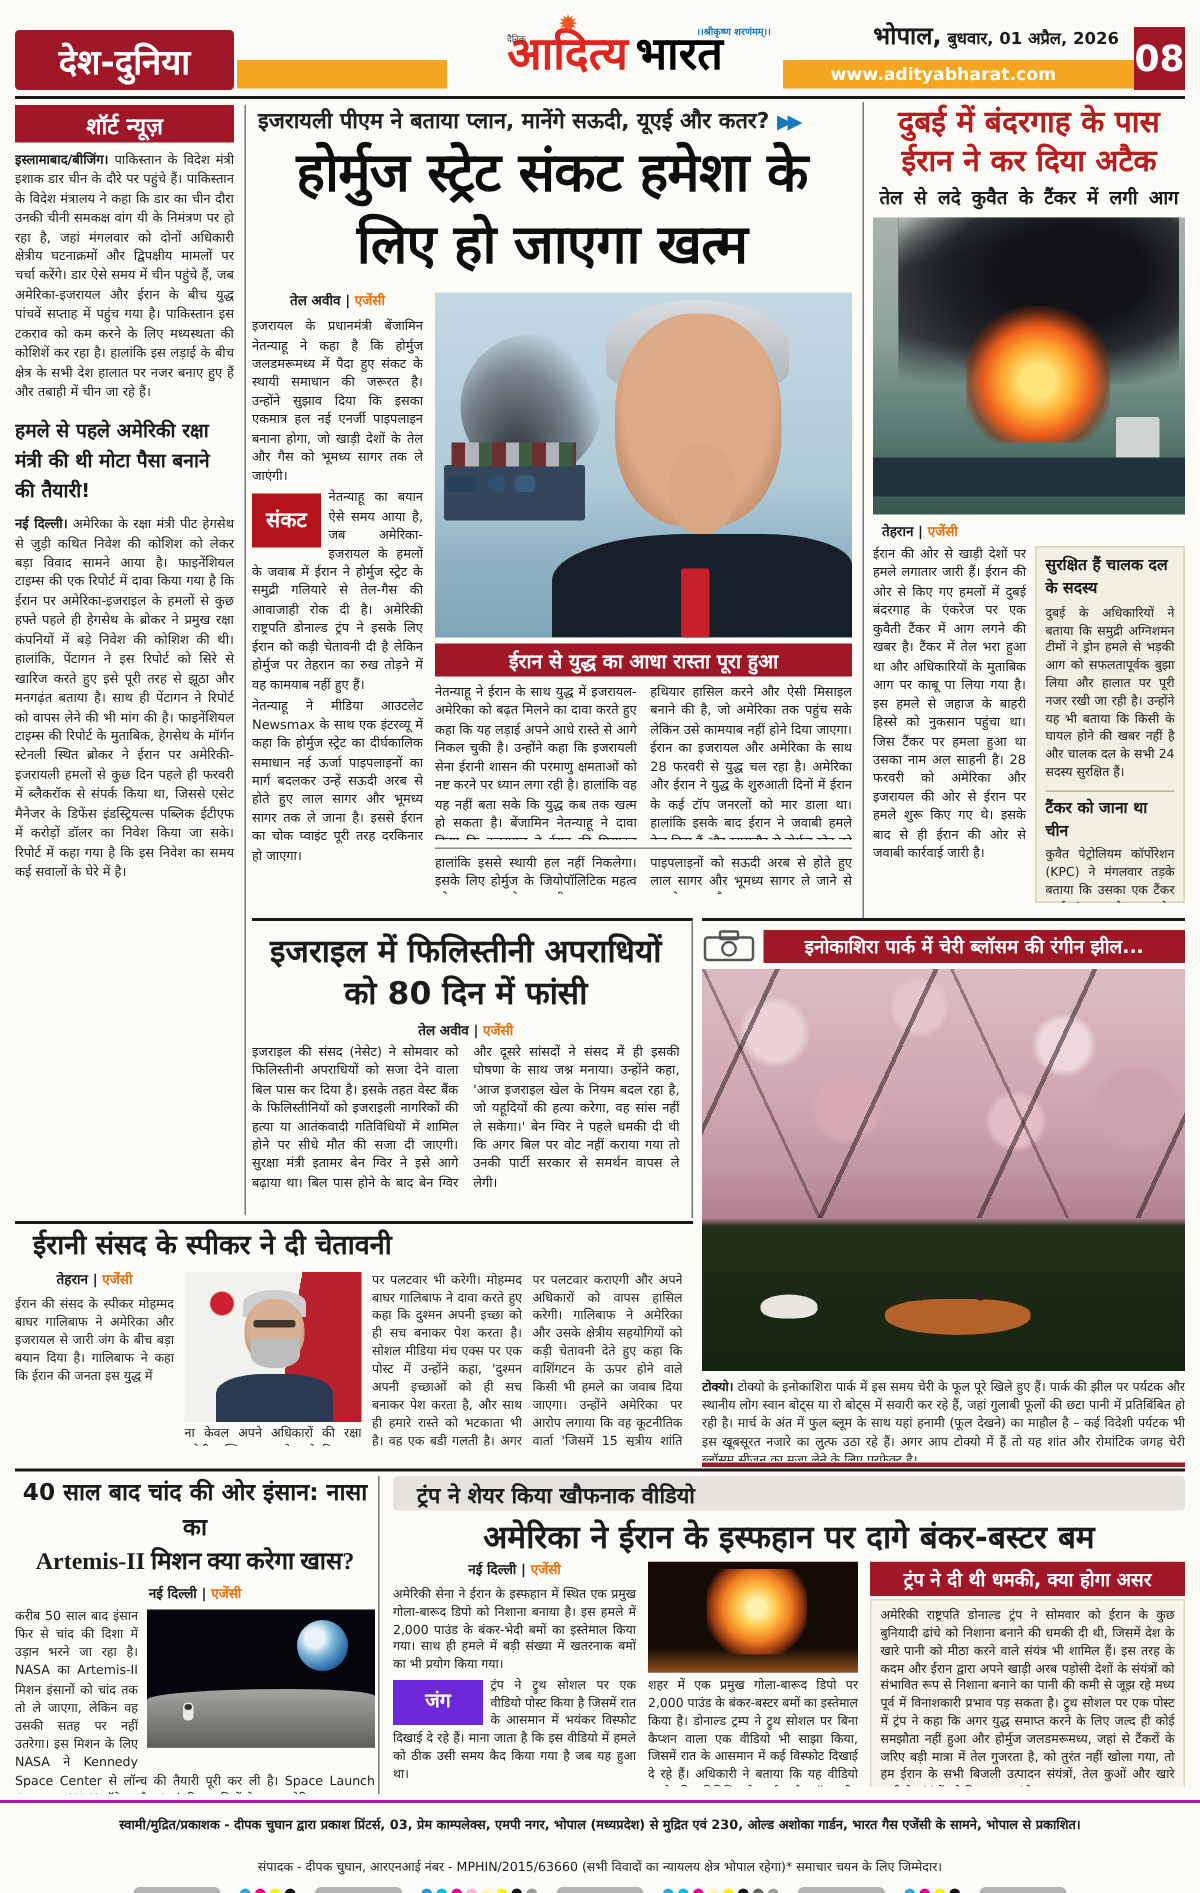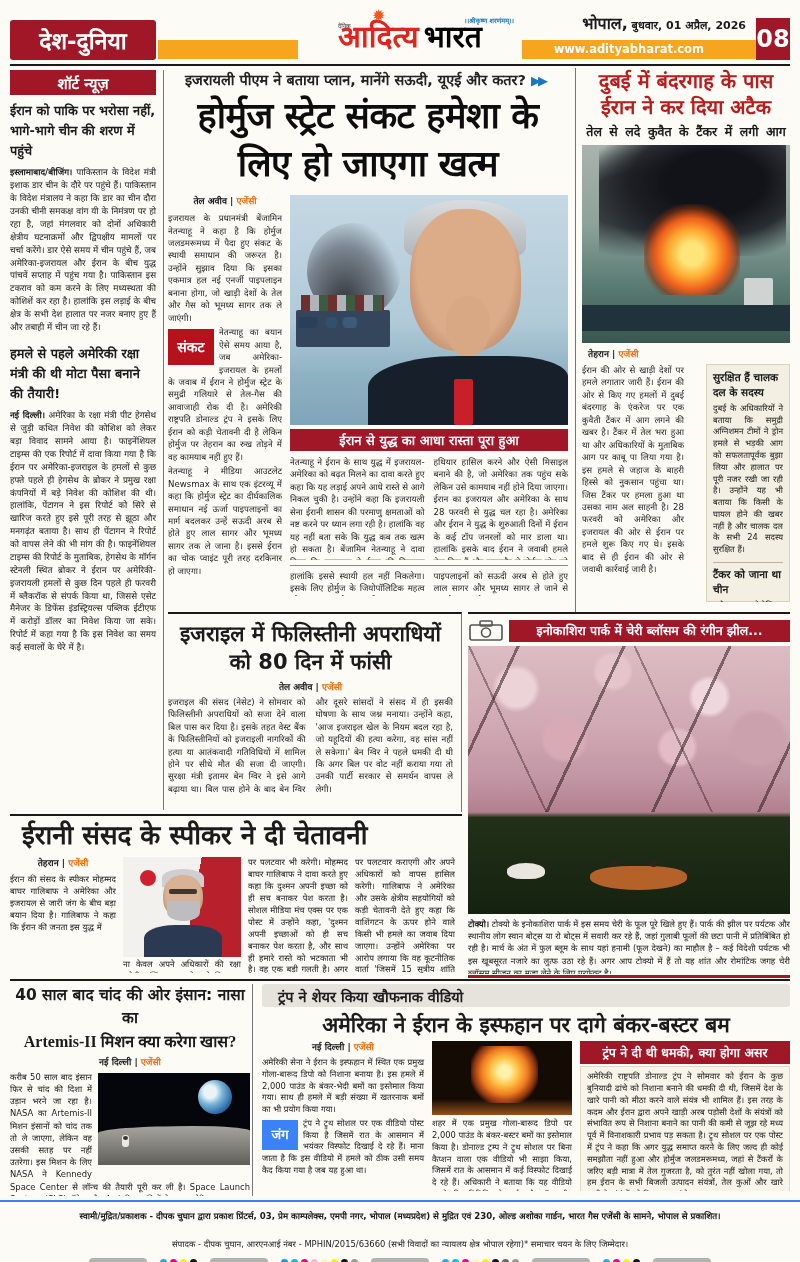--- a/index.html
+++ b/index.html
@@ -32,21 +32,21 @@
            padding-right:7px;box-sizing:border-box;overflow:hidden;}
   .sn-hd{background:#a01828;color:#fff;height:25px;font-size:15px;font-weight:700;
          display:flex;align-items:center;justify-content:center;margin-bottom:6px;}
   .sn-h1{font-size:12.8px;line-height:1.55;font-weight:700;margin:3px 0 6px;}
   .sn-body{font-size:8.7px;line-height:1.48;text-align:justify;}
   .dl{font-weight:700;}
 
   
   #lead{left:168px;top:68px;width:408px;height:544px;border-right:1px solid #777;
         padding-right:7px;box-sizing:border-box;overflow:hidden;}
-  .kick{font-size:14.5px;font-weight:700;margin:1px 17px 3px;color:#222;}
+  .kick{font-size:14.5px;font-weight:700;margin:1px 4px 3px;color:#222;}
   .kick .arr{color:#1878be;letter-spacing:-3px;font-size:13px;}
   .lead-h{font-size:36px;line-height:1.32;font-weight:700;text-align:center;letter-spacing:-0.5px;color:#0d0d0d;}
   .lead-row{display:flex;gap:8px;margin-top:8px;}
   .lc1{width:114px;flex:none;font-size:8.6px;line-height:1.45;text-align:justify;overflow:hidden;height:402px;}
   .by{text-align:center;font-size:9px;font-weight:700;margin-bottom:4px;}
   .ag{color:#e8700f;}
   .tagbox{float:left;width:46px;height:36px;background:#b5121b;color:#fff;font-size:14px;font-weight:700;
           display:flex;align-items:center;justify-content:center;margin:3px 5px 2px 0;}
   .lr{flex:1;min-width:0;}
   .capbar{background:#a01828;color:#fff;font-size:13px;font-weight:700;height:22px;
@@ -54,39 +54,39 @@
   .sub2{display:flex;gap:9px;margin-top:5px;height:104px;overflow:hidden;}
   .sub2>div{flex:1;font-size:8.6px;line-height:1.45;text-align:justify;}
   .strip{display:flex;gap:9px;border-top:1px solid #888;margin-top:5px;padding-top:4px;height:26px;overflow:hidden;}
   .strip>div{flex:1;font-size:8.6px;line-height:1.4;text-align:justify;}
 
   
   #rightcol{left:582px;top:68px;width:208px;height:544px;overflow:hidden;}
   .rc-h{font-size:20px;line-height:1.3;font-weight:700;text-align:center;color:#b91c1c;}
   .rc-sub{font-size:12.5px;font-weight:700;text-align:center;margin:3px 0 5px;font-family:Liberation Mono, monospace;}
   .rc-by{font-size:9px;font-weight:700;margin:4px 0 4px 6px;}
-  .rc-row{display:flex;gap:22px;height:238px;overflow:hidden;}
+  .rc-row{display:flex;gap:6px;height:238px;overflow:hidden;}
   .rc-txt{width:102px;flex:none;font-size:8.6px;line-height:1.45;text-align:justify;}
   .rc-side{flex:1;background:#f3efe2;border:1px solid #d9d2ba;padding:5px 6px;font-size:8.3px;line-height:1.42;
            text-align:justify;box-sizing:border-box;}
   .side-t{font-weight:700;font-size:10.5px;margin-bottom:3px;text-align:left;}
   .side-sep{border-top:1px solid #b9b298;margin-top:6px;padding-top:4px;}
 
   
   #hang{left:168px;top:612px;width:294px;height:200px;border-right:1px solid #777;border-top:2px solid #1a1a1a;
         padding:6px 8px 0 0;box-sizing:border-box;overflow:hidden;}
   .hang-h{font-size:21px;line-height:1.35;font-weight:700;text-align:center;}
   .hang-by{text-align:center;font-size:9px;font-weight:700;margin:3px 0;}
   .hang-body{column-count:2;column-gap:10px;column-fill:auto;height:102px;font-size:8.6px;line-height:1.45;
              text-align:justify;overflow:hidden;}
 
   
   #speaker{left:10px;top:814px;width:452px;height:162px;border-top:2px solid #1a1a1a;padding-top:4px;
            box-sizing:border-box;overflow:hidden;}
-  .sp-h{font-size:26px;font-weight:700;line-height:1.2;padding-left:12px;}
+  .sp-h{font-size:18px;font-weight:700;line-height:1.2;padding-left:12px;}
   .sp-row{display:flex;gap:7px;margin-top:6px;height:116px;overflow:hidden;}
   .sp-c{font-size:8.4px;line-height:1.42;text-align:justify;overflow:hidden;}
   .sp-c1{width:106px;flex:none;}
   .sp-pc{width:118px;flex:none;}
   .sp-c3,.sp-c4{width:100px;flex:none;}
 
   
   #cherry{left:468px;top:612px;width:322px;height:366px;border-top:2px solid #1a1a1a;border-bottom:3px solid #a01828;
           padding-top:5px;box-sizing:border-box;overflow:hidden;}
   .ch-head{display:flex;gap:5px;align-items:center;}
@@ -104,31 +104,31 @@
 
   
   #bunker{left:252px;top:984px;width:538px;height:212px;border-left:1px solid #777;padding-left:9px;
           box-sizing:border-box;overflow:hidden;}
   .strap{background:#e5e3dc;height:23px;font-size:14.5px;font-weight:700;display:flex;align-items:center;
          padding-left:16px;border-radius:3px;color:#1d1d1d;}
   .bk-h{font-size:21px;font-weight:700;text-align:center;margin:5px 0 3px;line-height:1.25;}
   .bk-row{display:flex;gap:8px;height:150px;overflow:hidden;}
   .bk-c1{width:162px;flex:none;font-size:8.3px;line-height:1.42;text-align:justify;}
   .bk-by{text-align:center;font-size:9px;font-weight:700;margin-bottom:3px;}
-  .jang{float:left;width:36px;height:30px;background:#3b82f6;color:#fff;font-size:13px;font-weight:700;
+  .jang{float:left;width:60px;height:30px;background:#6d28d9;color:#fff;font-size:13px;font-weight:700;
         display:flex;align-items:center;justify-content:center;margin:2px 5px 1px 0;}
   .bk-c2{width:140px;flex:none;font-size:8.3px;line-height:1.42;text-align:justify;}
   .bk-side{flex:1;min-width:0;}
   .tr-t{background:#a01828;color:#fff;height:23px;font-size:12.5px;font-weight:700;
         display:flex;align-items:center;justify-content:center;}
   .tr-b{background:#f8f4ea;border:1px solid #e0d8c2;font-size:8.3px;line-height:1.42;text-align:justify;
         padding:4px 6px;height:122px;overflow:hidden;margin-top:2px;}
 
   
-  #footer{left:0;top:1200px;width:800px;height:62px;border-top:2px solid #3b82f6;padding-top:8px;
+  #footer{left:0;top:1200px;width:800px;height:62px;border-top:2px solid #a21caf;padding-top:8px;
           box-sizing:border-box;text-align:center;}
   .f1{font-size:8.6px;font-weight:700;}
   .f2{font-size:8.4px;margin-top:16px;}
   .reg{display:flex;justify-content:center;align-items:center;gap:13px;margin-top:9px;}
   .regbar{width:58px;height:8px;background:#b3b3b3;border-radius:4px;}
   .dotgrp{display:flex;gap:3px;align-items:center;}
   .dot{width:7px;height:7px;border-radius:50%;}
 
   
   .ph{position:relative;overflow:hidden;}
@@ -219,21 +219,20 @@
     <div class="city">
       <span class="c1">भोपाल,</span><span class="c2"> बुधवार, 01 अप्रैल, 2026</span>
     </div>
     <div class="site">www.adityabharat.com</div>
     <div class="pg-box">08</div>
   </div>
   <div class="hrule abs" style="left:10px;top:64px;width:780px;height:2px;"></div>
 
   <div class="abs" id="leftcol">
     <div class="sn-hd">शॉर्ट न्यूज़</div>
-    <div class="sn-h1">ईरान को पाकि पर भरोसा नहीं, भागे-भागे चीन की शरण में पहुंचे</div>
     <div class="sn-body">
       <span class="dl">इस्लामाबाद/बीजिंग।</span>
       <span>पाकिस्तान के विदेश मंत्री इशाक डार चीन के दौरे पर पहुंचे हैं। पाकिस्तान के विदेश मंत्रालय ने कहा कि डार का चीन दौरा उनकी चीनी समकक्ष वांग यी के निमंत्रण पर हो रहा है, जहां मंगलवार को दोनों अधिकारी क्षेत्रीय घटनाक्रमों और द्विपक्षीय मामलों पर चर्चा करेंगे। डार ऐसे समय में चीन पहुंचे हैं, जब अमेरिका-इजरायल और ईरान के बीच युद्ध पांचवें सप्ताह में पहुंच गया है। पाकिस्तान इस टकराव को कम करने के लिए मध्यस्थता की कोशिशें कर रहा है। हालांकि इस लड़ाई के बीच क्षेत्र के सभी देश हालात पर नजर बनाए हुए हैं और तबाही में चीन जा रहे हैं।</span>
     </div>
     <div class="sn-h1" style="margin-top:10px;">हमले से पहले अमेरिकी रक्षा मंत्री की थी मोटा पैसा बनाने की तैयारी!</div>
     <div class="sn-body">
       <span class="dl">नई दिल्ली।</span>
       <span>अमेरिका के रक्षा मंत्री पीट हेगसेथ से जुड़ी कथित निवेश की कोशिश को लेकर बड़ा विवाद सामने आया है। फाइनेंशियल टाइम्स की एक रिपोर्ट में दावा किया गया है कि ईरान पर अमेरिका-इजराइल के हमलों से कुछ हफ्ते पहले ही हेगसेथ के ब्रोकर ने प्रमुख रक्षा कंपनियों में बड़े निवेश की कोशिश की थी। हालांकि, पेंटागन ने इस रिपोर्ट को सिरे से खारिज करते हुए इसे पूरी तरह से झूठा और मनगढ़ंत बताया है। साथ ही पेंटागन ने रिपोर्ट को वापस लेने की भी मांग की है। फाइनेंशियल टाइम्स की रिपोर्ट के मुताबिक, हेगसेथ के मॉर्गन स्टेनली स्थित ब्रोकर ने ईरान पर अमेरिकी-इजरायली हमलों से कुछ दिन पहले ही फरवरी में ब्लैकरॉक से संपर्क किया था, जिससे एसेट मैनेजर के डिफेंस इंडस्ट्रियल्स पब्लिक ईटीएफ में करोड़ों डॉलर का निवेश किया जा सके। रिपोर्ट में कहा गया है कि इस निवेश का समय कई सवालों के घेरे में है।</span>
     </div>
   </div>

